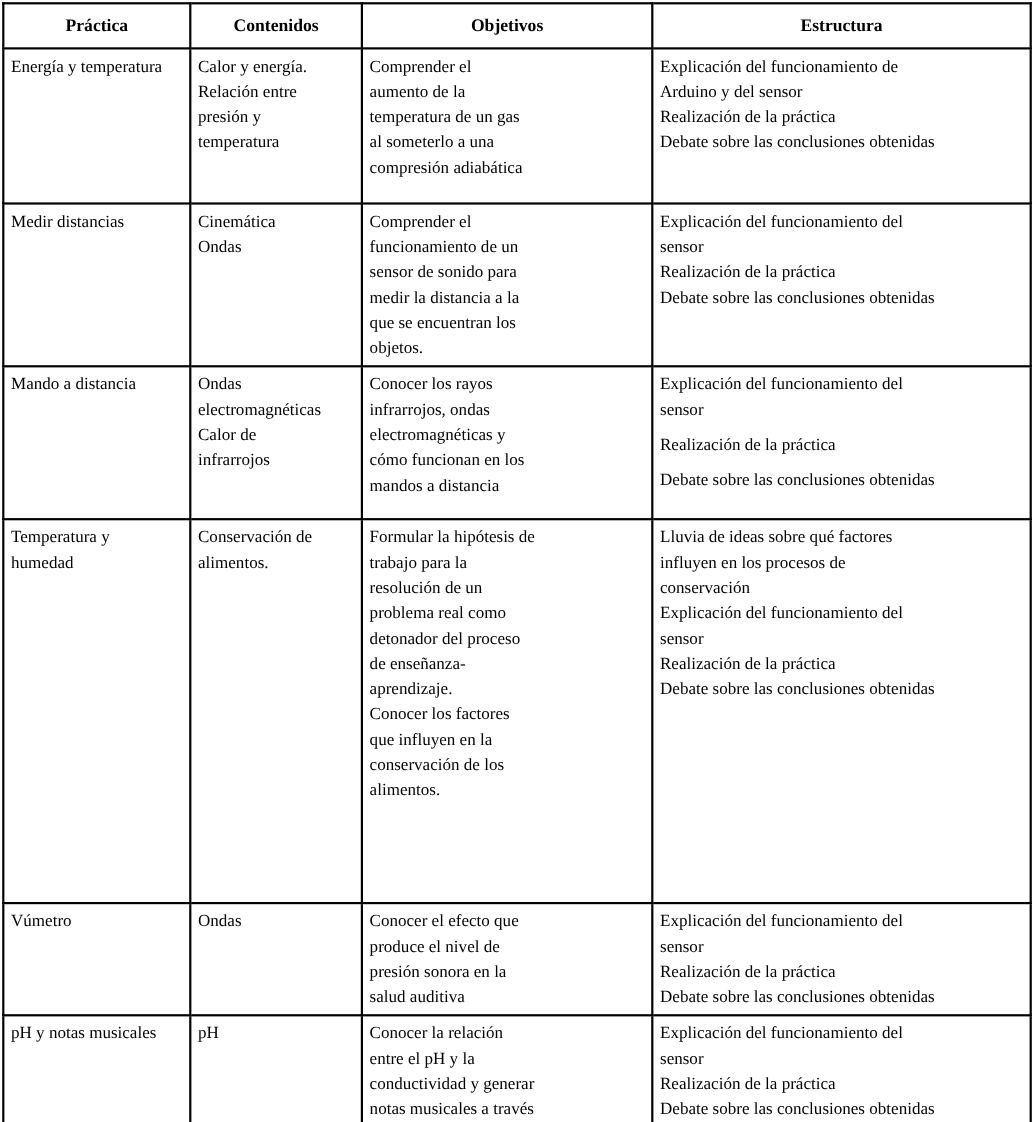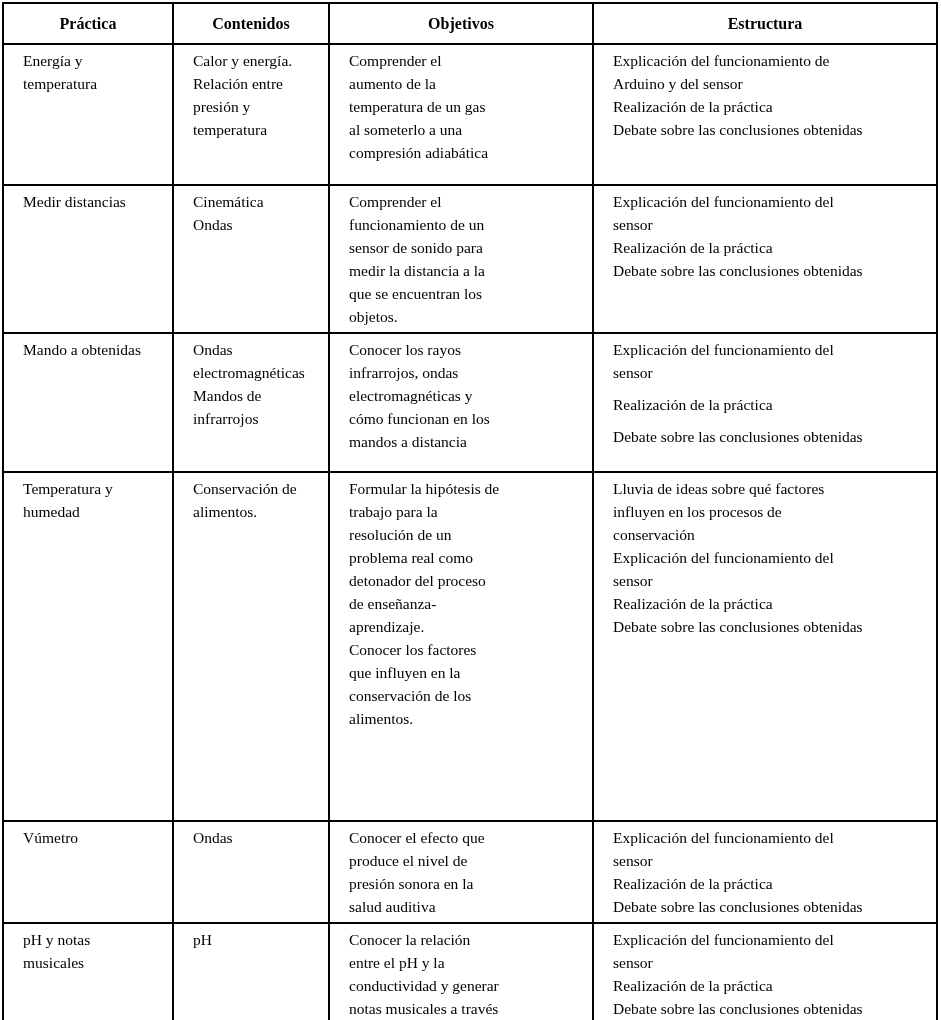--- a/index.html
+++ b/index.html
@@ -27,21 +27,21 @@
     border-radius: 19px;
   }
   table.doc-table col.c1 { width: 170px; }
   table.doc-table col.c2 { width: 156px; }
   table.doc-table col.c3 { width: 264px; }
   table.doc-table col.c4 { width: 344px; }
   table.doc-table th,
   table.doc-table td {
     border: 2px solid #000000;
     vertical-align: top;
-    padding: 4px 19px;
+    padding: 4px 6px;
     font-size: 15.5px;
     line-height: 23px;
     overflow: hidden;
   }
   table.doc-table th {
     font-weight: bold;
     font-size: 16px;
     text-align: center;
     vertical-align: middle;
     padding: 2px 4px;
@@ -116,26 +116,26 @@
           </td>
         <td>
             <p>Explicación del funcionamiento del
 sensor</p>
             <p>Realización de la práctica</p>
             <p>Debate sobre las conclusiones obtenidas</p>
           </td>
       </tr>
       <tr style="height:139px;">
         <td>
-            <p>Mando a obtenidas</p>
+            <p>Mando a distancia</p>
           </td>
         <td>
             <p>Ondas
 electromagnéticas</p>
-            <p>Mandos de
+            <p>Calor de
 infrarrojos</p>
           </td>
         <td>
             <p>Conocer los rayos
 infrarrojos, ondas
 electromagnéticas y
 cómo funcionan en los
 mandos a distancia</p>
           </td>
         <td class="spaced">

